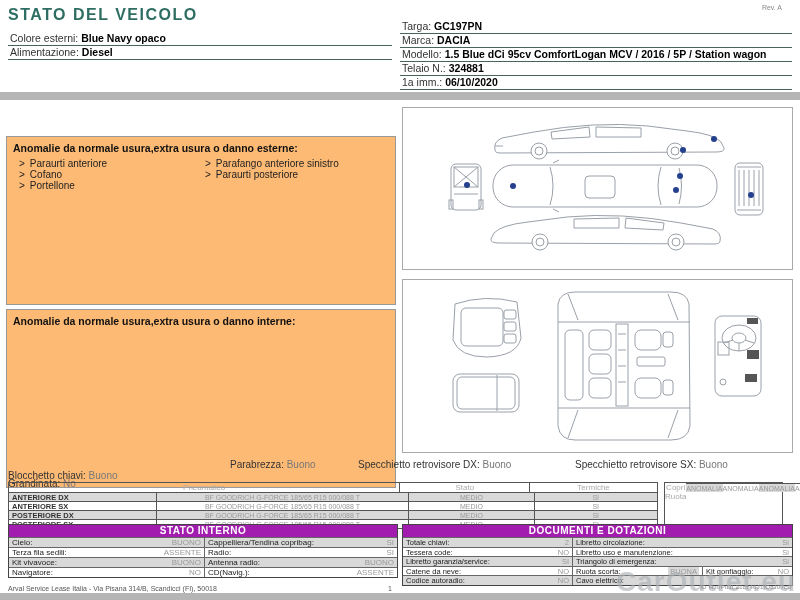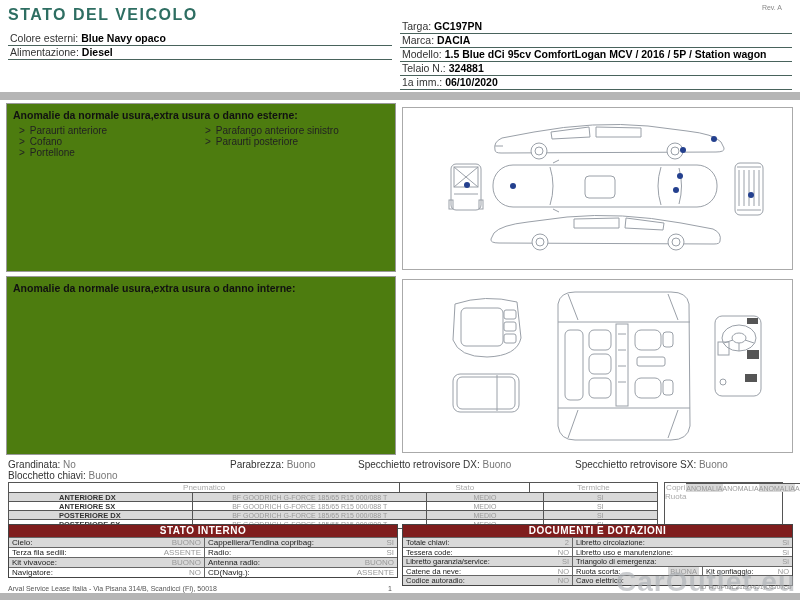--- a/index.html
+++ b/index.html
@@ -16,50 +16,50 @@
   .rev { right:18px; top:4px; font-size:7px; color:#888; }
   .fields-left { left:8px; top:32px; width:384px; }
   .fields-right { left:400px; top:20px; width:392px; }
   .field-row { border-bottom:1px solid #49635c; padding:1px 2px 1px 2px; font-size:10.5px; line-height:11px; color:#333; }
   .field-row b { color:#000; }
 
   
   .band { left:0; width:800px; height:8px; background:#b5b5b5; }
 
   
-  .anom-box { border:1px solid #999; background:#4d7c0f; padding:5px 6px; }
+  .anom-box { border:1px solid #999; background:#fdba74; padding:5px 6px;margin-top:33px; }
   .anom-head { font-size:10.5px; font-weight:bold; color:#111; }
   .anom-cols { display:flex; margin-top:4px; }
   .anom-col { font-size:10px; color:#222; line-height:11px; }
   .anom-col.c1 { width:190px; padding-left:6px; }
   .anom-col.c2 { padding-left:2px; }
   .anom-item .bl { margin-right:5px; color:#222; }
   .diagram-box { border:1px solid #aaa; background:#fff; }
 
   
   .cond { font-size:10px; color:#333; }
   .cond .v { color:#777; }
 
   
   .tire-wrap { left:8px; top:482px; display:flex;justify-content:space-between; }
   .t-main { display:flex; flex-direction:column; width:650px; border:1px solid #555; }
   .t-copri { display:flex; flex-direction:row; width:119px; border:1px solid #555; margin-left:6px; }
   .t-hrow, .t-row { display:flex; height:9px; line-height:9px; }
   .t-row { border-top:1px solid #555; }
   .t-hcell { color:#aaa; font-size:8px; text-align:center; }
-  .c-pos   { width:153px; border-right:1px solid #555; padding-left:3px; font-size:7.5px; font-weight:bold; color:#333;margin-left:47px; }
+  .c-pos   { width:153px; border-right:1px solid #555; padding-left:3px; font-size:7.5px; font-weight:bold; color:#333; }
   .c-spec  { width:262px; border-right:1px solid #555; text-align:center; font-size:7px; color:#999; }
   .c-stato { width:130px; border-right:1px solid #555; text-align:center; font-size:7px; color:#999; }
   .c-term  { width:127px; text-align:center; font-size:7px; color:#999; }
   .c-copri { width:100%; text-align:center; font-size:7px; color:#999; }
   .rg { background:#d9d9d9; }
 
   
   .panel { border:1px solid #444; }
-  .panel-title { background:#7f1d1d; color:#fff; font-size:10px; font-weight:bold; text-align:center; height:12px; line-height:12px; letter-spacing:0.5px; }
+  .panel-title { background:#a21caf; color:#fff; font-size:10px; font-weight:bold; text-align:center; height:12px; line-height:12px; letter-spacing:0.5px; }
   .p-row { display:flex; border-top:1px solid #666; }
   .p-cell { display:flex; justify-content:space-between; padding:0 3px; }
   .p-cell .lb { color:#222; white-space:nowrap; }
   .p-cell .vl { color:#999; text-align:right; }
   .si-row { height:10px; line-height:10px; font-size:8px; }
   .dd-row { height:9.6px; line-height:9.6px; font-size:7.5px; }
   .si-l { width:196px; border-right:1px solid #666; }
   .si-r { width:192px; }
   .dd-l { width:170px; border-right:1px solid #666; }
   .dd-r { width:219px; }
@@ -238,21 +238,21 @@
           <rect x="344" y="38" width="11" height="6" fill="#555" stroke="none"></rect>
           <rect x="344" y="70" width="12" height="9" fill="#555" stroke="none"></rect>
           <rect x="315" y="62" width="11" height="13"></rect>
           <rect x="342" y="94" width="12" height="8" fill="#555" stroke="none"></rect>
           <circle cx="320" cy="102" r="3"></circle>
         </g>
       </g>
     </svg>
   </div>
 
-  <div class="abs cond" style="left:8px; top:459px;"><span>Grandinata:</span> <span class="v">No</span></div>
+  <div class="abs cond" style="left:8px; top:478px;"><span>Grandinata:</span> <span class="v">No</span></div>
   <div class="abs cond" style="left:230px; top:459px;"><span>Parabrezza:</span> <span class="v">Buono</span></div>
   <div class="abs cond" style="left:358px; top:459px;"><span>Specchietto retrovisore DX:</span> <span class="v">Buono</span></div>
   <div class="abs cond" style="left:575px; top:459px;"><span>Specchietto retrovisore SX:</span> <span class="v">Buono</span></div>
   <div class="abs cond" style="left:8px; top:470px;"><span>Blocchetto chiavi:</span> <span class="v">Buono</span></div>
 
   <div class="abs tire-wrap">
     <div class="t-main">
       <div class="t-hrow">
         <div class="t-hcell" style="width:392px; border-right:1px solid #555;">Pneumatico</div>
         <div class="t-hcell" style="width:130px; border-right:1px solid #555;">Stato</div>

